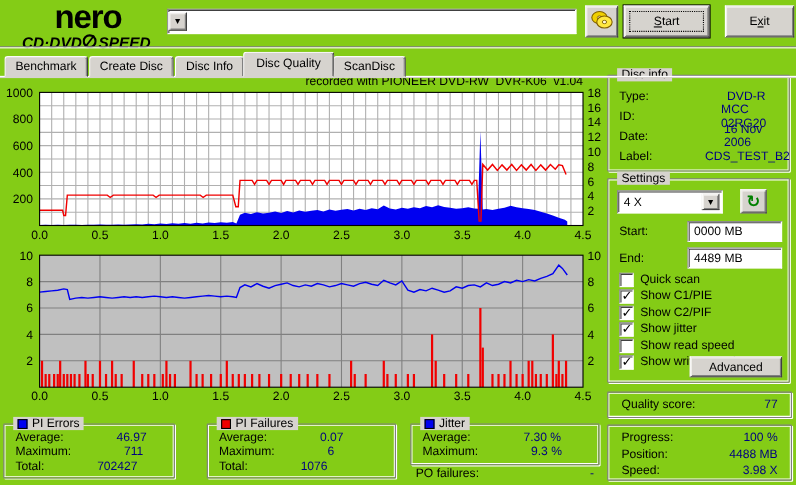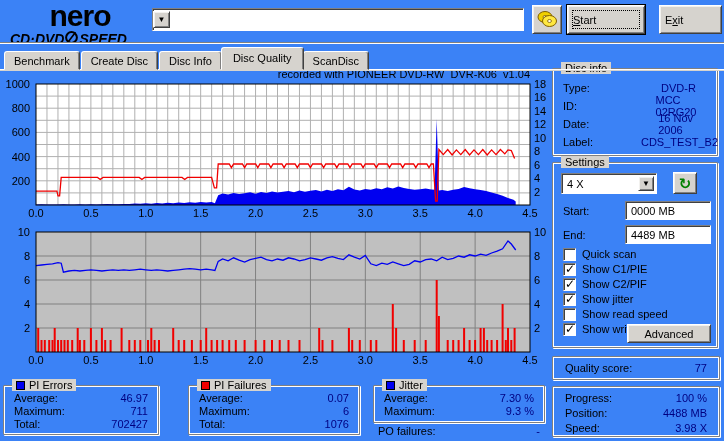--- a/index.html
+++ b/index.html
@@ -1,48 +1,48 @@
 <!DOCTYPE html>
 <html><head>
 <meta charset="utf-8">
 <style>
   html,body{margin:0;padding:0;background:#808080;}
   *{box-sizing:border-box;}
   .window{
-    position:relative;width:724px;height:441px;background:#3b82f6;
+    position:relative;width:724px;height:441px;background:#84cc16;
     font-family:"Liberation Sans","DejaVu Sans",sans-serif;font-size:11px;color:#000;
     overflow:hidden;
   }
   .pre{white-space:pre;}
   .navy{color:#000080;padding-left:48px;}
 
   
   .raised{
     background:#d6d3ce;border:1px solid;border-color:#ffffff #404040 #404040 #ffffff;
     box-shadow:inset 1px 1px 0 #f2f1ee, inset -1px -1px 0 #808080;
   }
   .etched{
     border:1px solid #808080;border-radius:1px;
     box-shadow:inset 1px 1px 0 #ffffff, inset -1px -1px 0 #ffffff, 1px 1px 0 #ffffff;
   }
   .btn{display:flex;align-items:center;justify-content:center;cursor:default;}
   .btn .focus-rect{
-    display:flex;align-items:center;
+    display:flex;align-items:center;justify-content:center;
     width:calc(100% - 8px);height:calc(100% - 8px);border:1px dotted transparent;
   }
   .btn.default{box-shadow:0 0 0 1px #000, inset 1px 1px 0 #f2f1ee, inset -1px -1px 0 #808080;}
   .btn.default .focus-rect{border-color:#000;}
   .u{text-decoration:underline;}
 
   
   .toolbar-divider{position:absolute;left:0;top:42px;width:724px;height:2px;
     border-top:1px solid #808080;border-bottom:1px solid #ffffff;}
   .logo{position:absolute;left:10px;top:1px;width:140px;line-height:1;}
   .logo-nero{font-size:30px;font-weight:bold;letter-spacing:-1px;text-align:center;}
-  .logo-sub{font-size:14px;font-weight:bold;font-style:italic;letter-spacing:0;display:flex;align-items:center;margin-top:0px;}
+  .logo-sub{font-size:14px;font-weight:bold;font-style:italic;letter-spacing:0;display:flex;align-items:center;margin-top:0px;margin-left:10px;}
   .combo{position:absolute;left:152px;top:8px;width:372px;height:23px;background:#fff;
     border:1px solid;border-color:#808080 #ffffff #ffffff #808080;
     box-shadow:inset 1px 1px 0 #404040;display:flex;align-items:center;}
   .combo-text{flex:1;padding-left:6px;overflow:hidden;}
   .combo-arrow{width:17px;height:17px;margin-right:2px;font-size:8px;display:flex;align-items:center;justify-content:center;}
   .toolbtn{position:absolute;}
 
   
   .tabline{position:absolute;left:0;top:69px;width:724px;height:2px;background:#d6d3ce;border-top:1px solid #ffffff;z-index:1;}
   .tabs{position:absolute;left:4px;top:48px;height:22px;display:flex;align-items:flex-end;z-index:2;}
@@ -56,21 +56,21 @@
   
   .chart-title{position:absolute;left:230px;top:68px;width:300px;text-align:right;}
   svg text{font-family:"Liberation Sans","DejaVu Sans",sans-serif;font-size:11px;fill:#000;}
 
   
   .groupbox{position:absolute;}
   .groupbox .legend{position:absolute;top:-7px;left:8px;background:#d6d3ce;padding:0 4px;display:flex;align-items:center;gap:4px;}
   .sq{width:9px;height:9px;display:inline-block;border:1px solid #000;}
   .info-row{display:flex;padding:0 0 0 10px;height:18px;align-items:center;}
   .info-row .lbl{width:50px;}
-  .stat-row{display:flex;justify-content:space-between;padding:0 10px;height:13px;align-items:center;}
+  .stat-row{display:flex;padding:0 10px;height:13px;align-items:center;}
   .kv-row{display:flex;justify-content:space-between;padding:0 12px;height:15px;align-items:center;}
 
   
   .mini-combo{position:absolute;left:8px;top:10px;width:96px;height:21px;background:#fff;
     border:1px solid;border-color:#808080 #ffffff #ffffff #808080;box-shadow:inset 1px 1px 0 #404040;
     display:flex;align-items:center;}
   .field{position:absolute;background:#fff;height:19px;width:86px;
     border:1px solid;border-color:#808080 #ffffff #ffffff #808080;box-shadow:inset 1px 1px 0 #404040;
     display:flex;align-items:center;padding-left:5px;}
   .setting-label{position:absolute;left:10px;}

